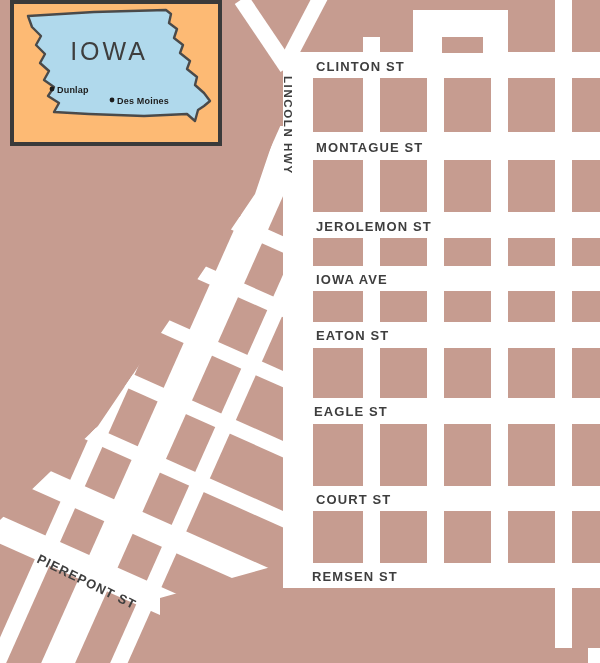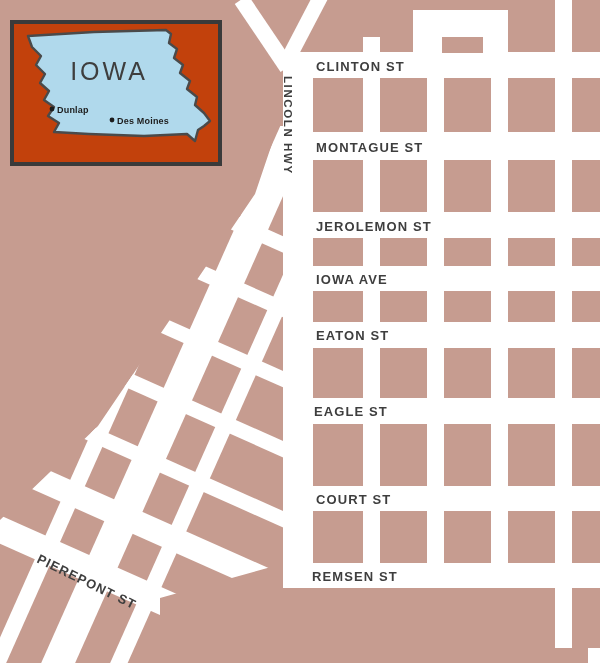--- a/index.html
+++ b/index.html
@@ -4,22 +4,22 @@
 <style>
   html,body{margin:0;padding:0;background:#ffffff;}
   .stage{
     position:relative;width:600px;height:663px;overflow:hidden;
     font-family:"Liberation Sans",sans-serif;
   }
   .stage > svg{position:absolute;left:0;top:0;}
   .street-label{font-size:13px;font-weight:bold;letter-spacing:1.1px;}
   .street-label-sm{font-size:11.5px;font-weight:bold;letter-spacing:1.6px;}
   .inset{
-    position:absolute;left:10px;top:20px;width:204px;height:138px;
-    background:#c2410c;border:4px solid #3a3a3a;box-sizing:content-box;
+    position:absolute;left:10px;top:0;width:204px;height:138px;
+    background:#fdba74;border:4px solid #3a3a3a;box-sizing:content-box;
   }
   .inset svg{display:block;}
   .state-title{font-size:25px;letter-spacing:3px;font-weight:normal;}
   .city-label{font-size:9px;font-weight:bold;letter-spacing:0.2px;}
 </style>
 </head>
 <body>
 
 <div class="stage">
 

